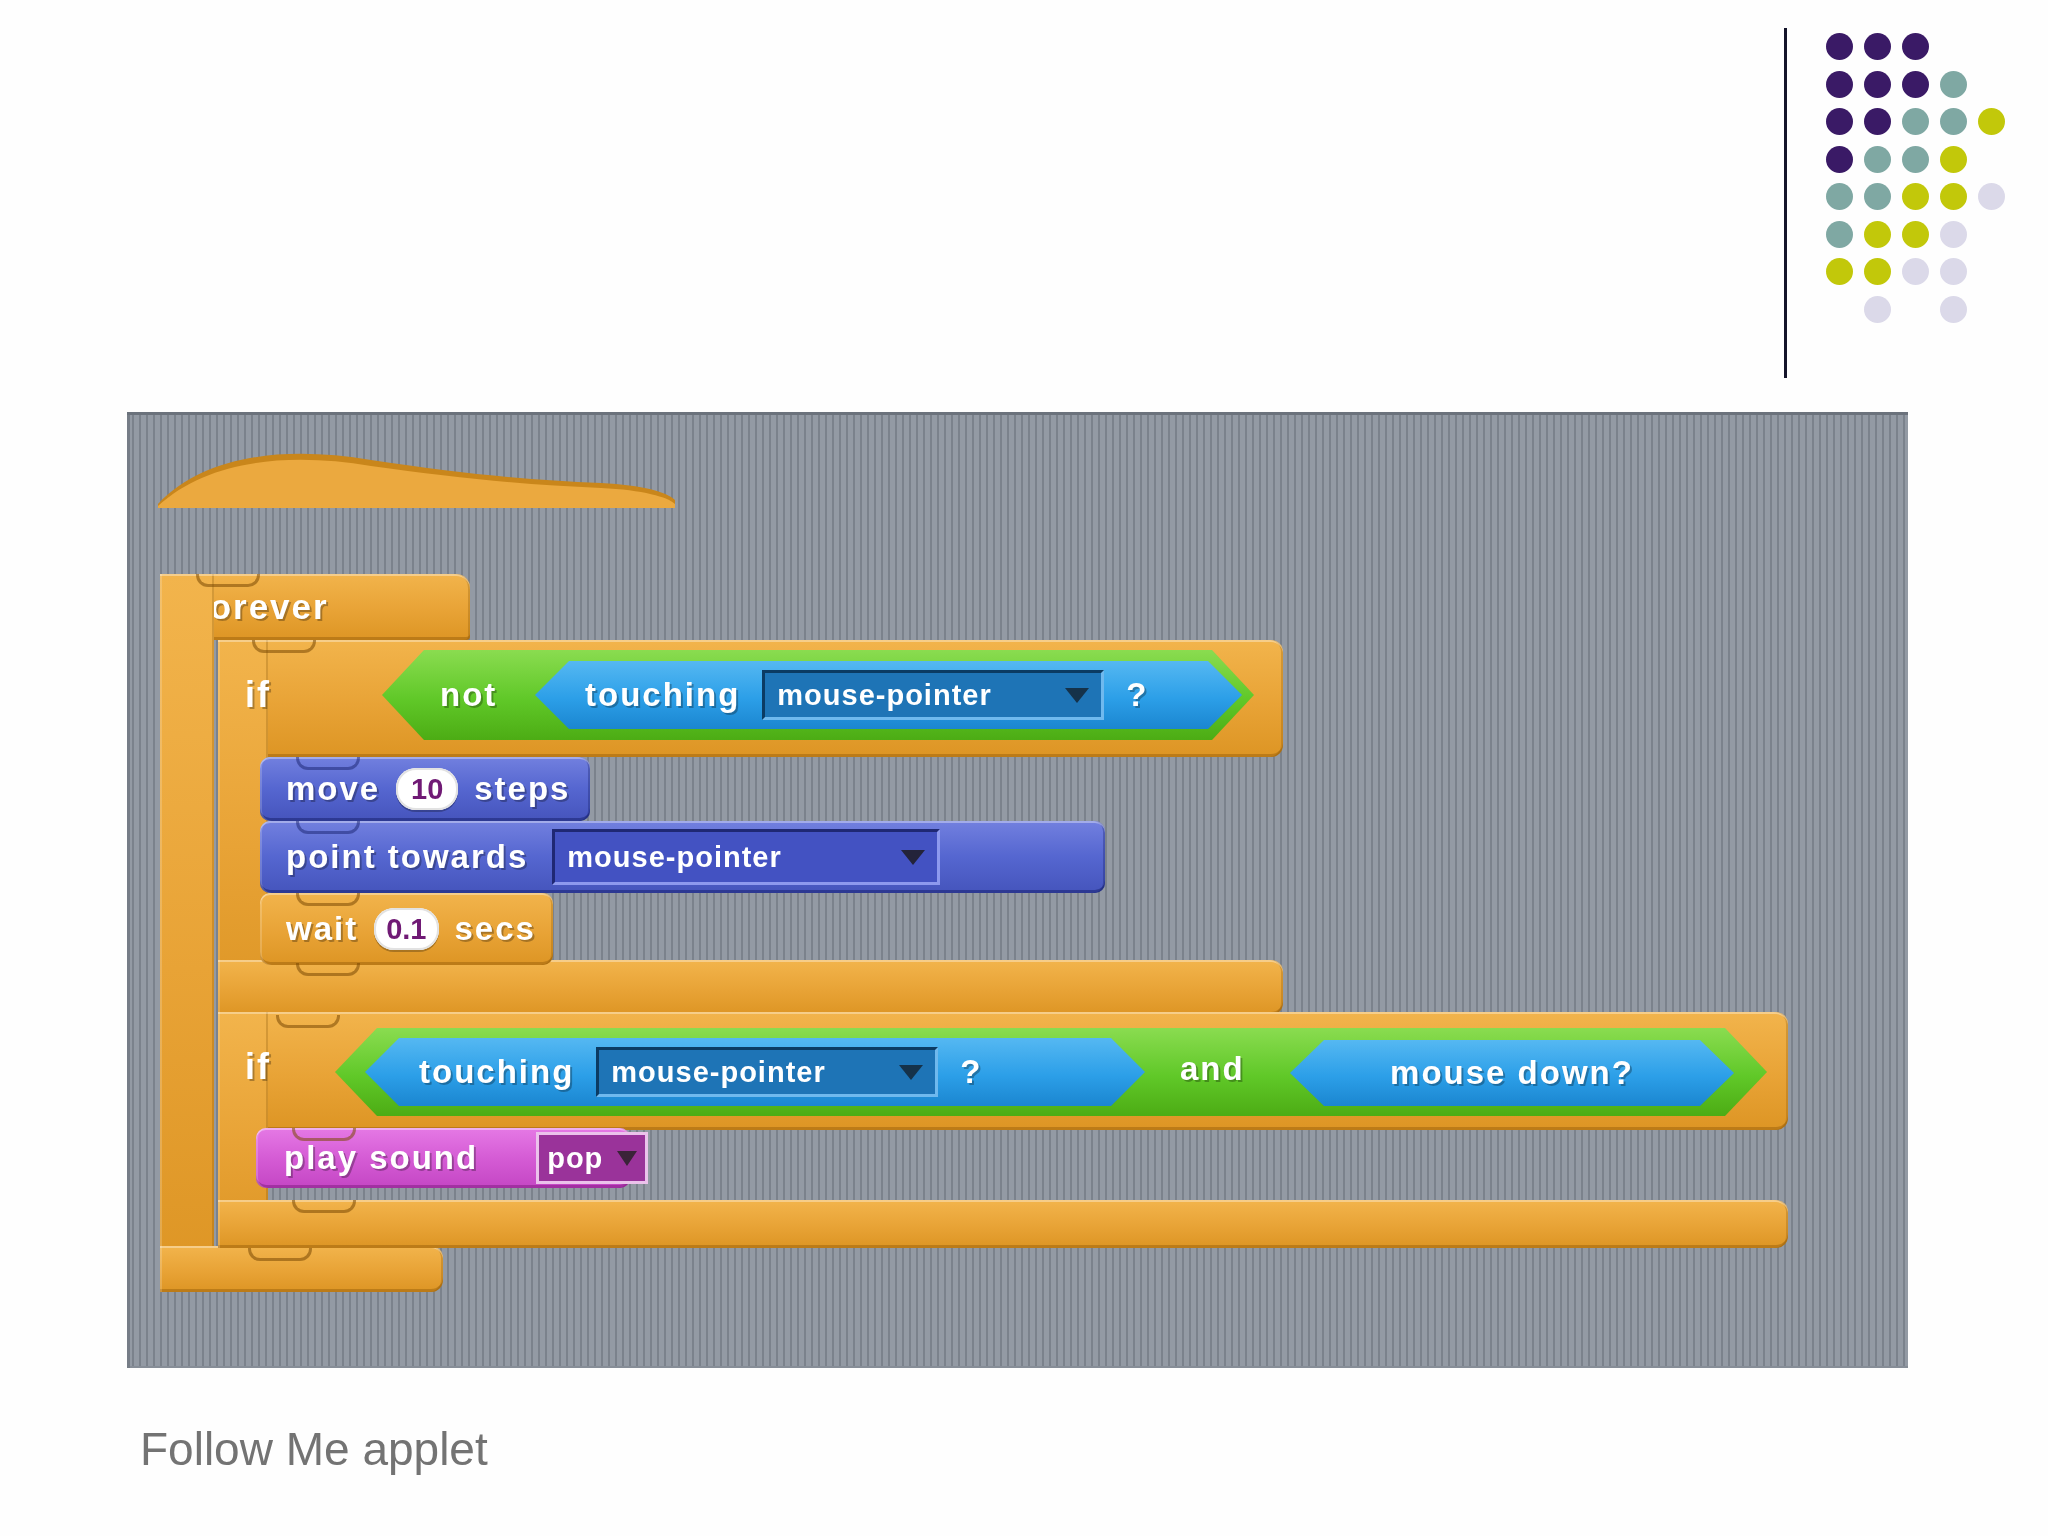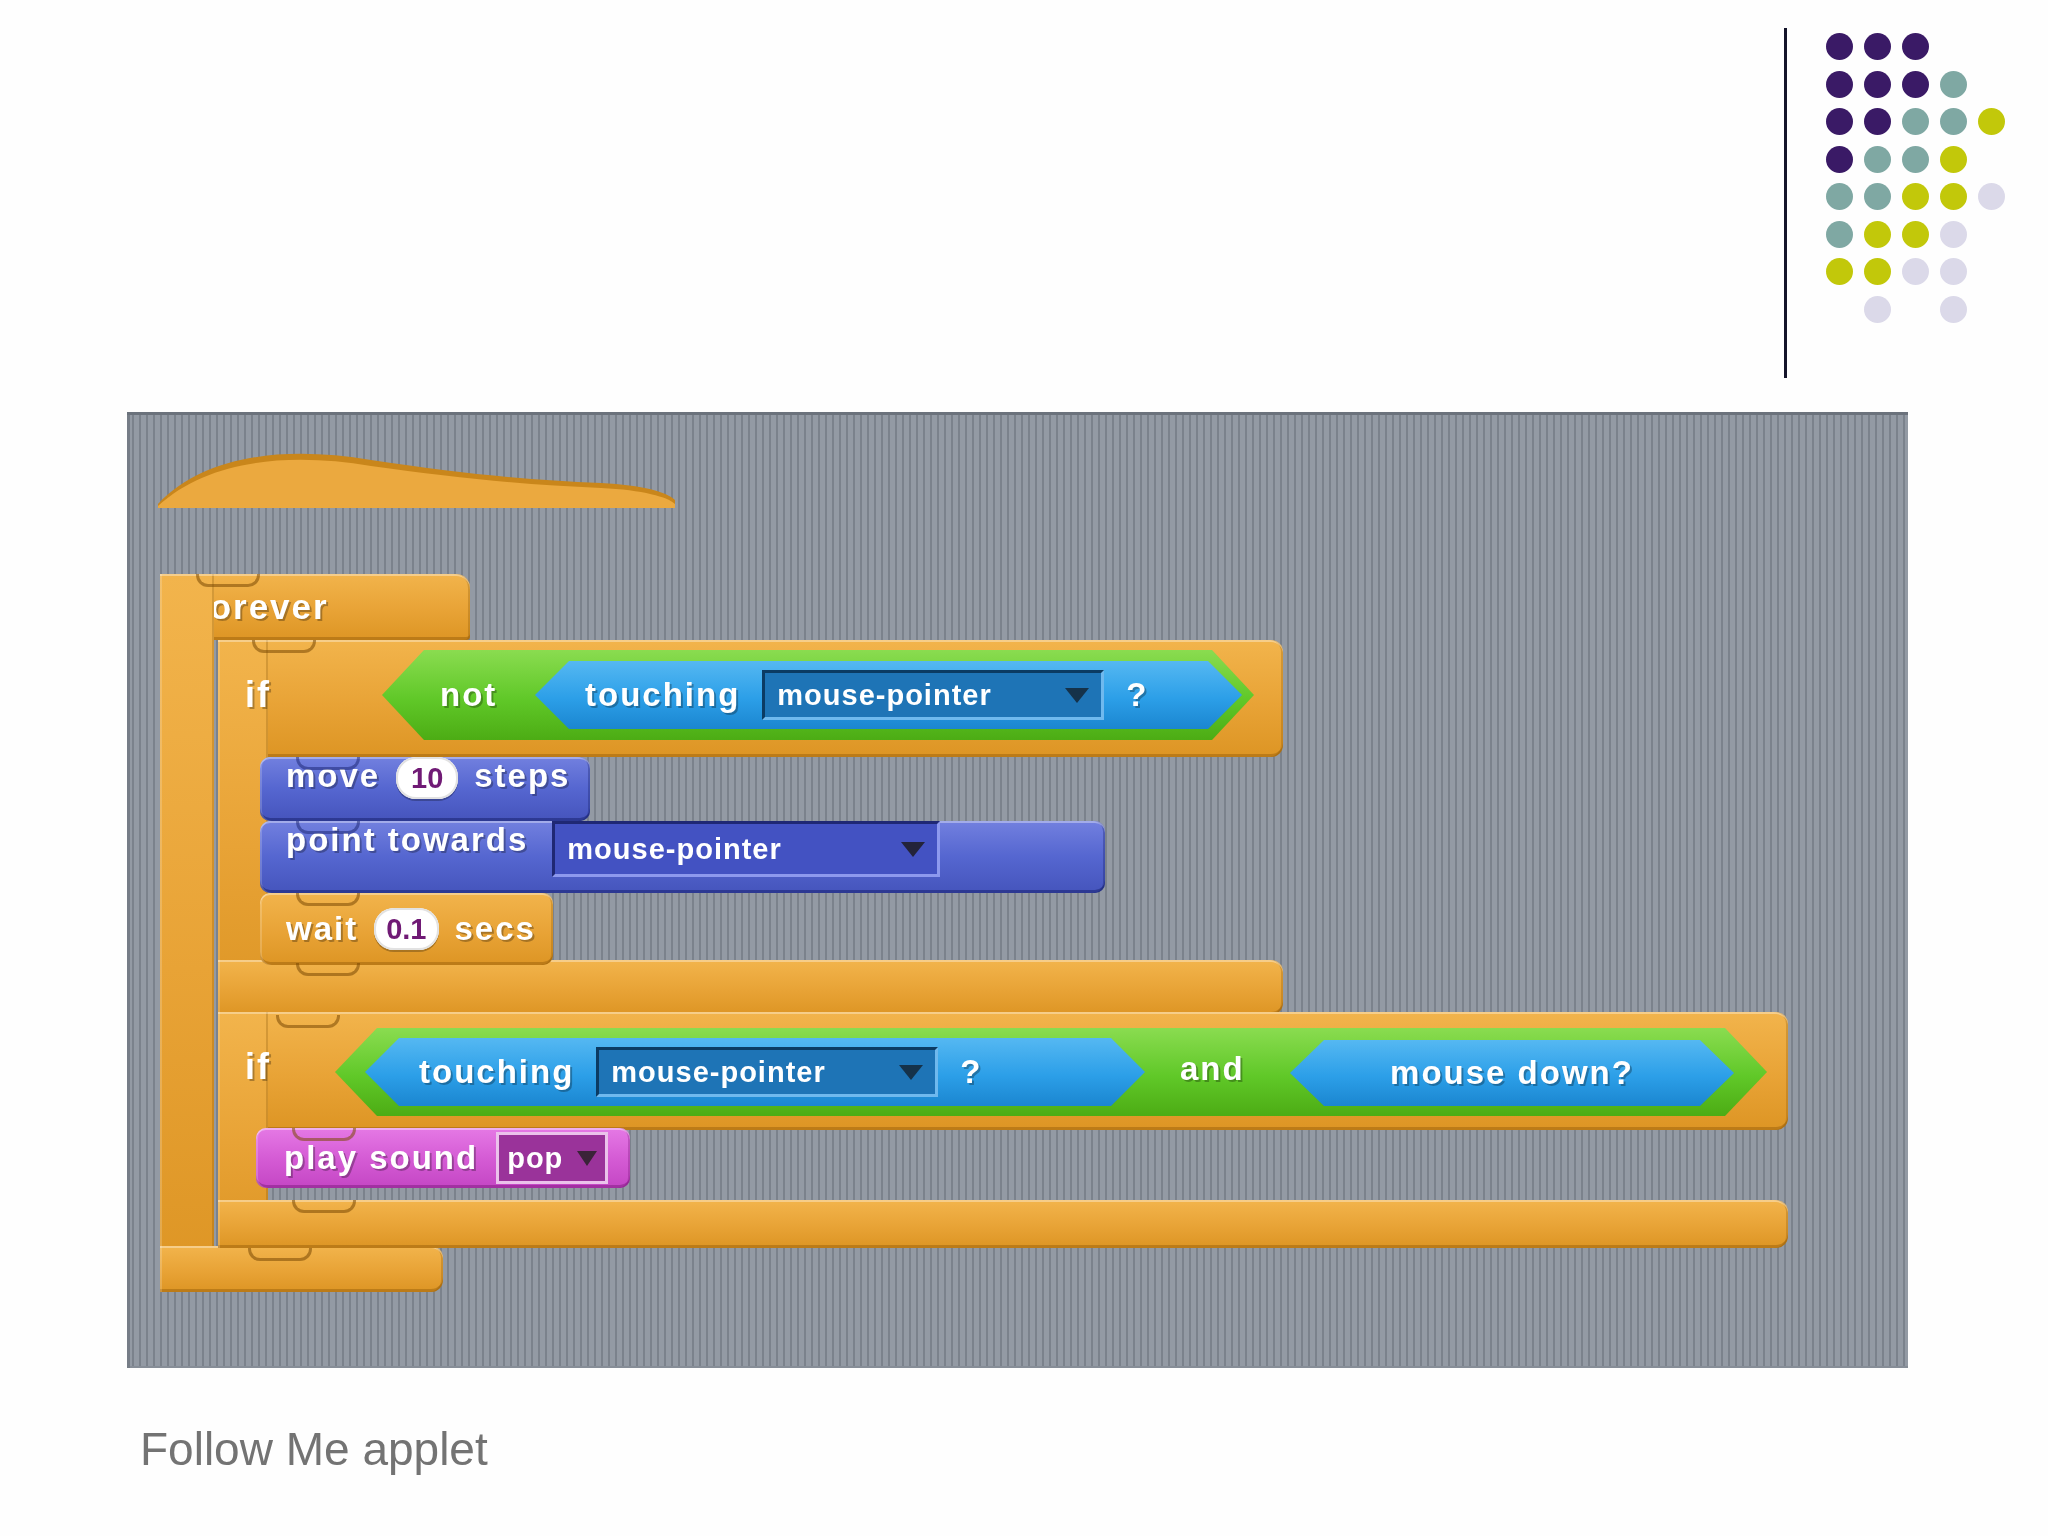--- a/index.html
+++ b/index.html
@@ -22,21 +22,21 @@
          text-shadow:2px 2px 0 rgba(0,0,0,0.28);white-space:nowrap;}
   
   .ob{background:linear-gradient(180deg,#F2B44C 0%,#E8A336 55%,#DD9524 100%);
       box-shadow:inset 0 2px 0 rgba(255,255,255,.35),inset 2px 0 0 rgba(255,255,255,.18),
                  inset 0 -3px 0 rgba(125,75,0,.35),inset -2px 0 0 rgba(125,75,0,.25);}
   .rarm{border-radius:0 12px 12px 0;}
   
   .mb{background:linear-gradient(180deg,#7280DF 0%,#5566D0 50%,#4554BC 100%);
       box-shadow:inset 0 2px 0 rgba(255,255,255,.35),inset 2px 0 0 rgba(255,255,255,.18),
                  inset 0 -3px 0 rgba(15,25,95,.45),inset -2px 0 0 rgba(15,25,95,.3);
-      border-radius:10px;display:flex;gap:16px;}
+      border-radius:10px;display:flex;align-items:center;gap:16px;}
   
   .sb{background:linear-gradient(180deg,#E579E5 0%,#D55CD5 50%,#C446C4 100%);
       box-shadow:inset 0 2px 0 rgba(255,255,255,.4),inset 2px 0 0 rgba(255,255,255,.2),
                  inset 0 -3px 0 rgba(120,20,120,.45),inset -2px 0 0 rgba(120,20,120,.3);
       border-radius:10px;display:flex;align-items:center;gap:18px;}
   
   .hex{position:absolute;display:flex;align-items:center;}
   .hexg{background:linear-gradient(180deg,#8ADC50 0%,#60C828 55%,#4CAC14 100%);
         clip-path:polygon(42px 0,calc(100% - 42px) 0,100% 50%,calc(100% - 42px) 100%,42px 100%,0 50%);
         filter:drop-shadow(0 3px 0 rgba(60,90,0,.35));}
@@ -166,21 +166,21 @@
       </div>
       <span class="btext q">?</span>
     </div>
     <span class="btext" style="position:absolute;left:1053px;top:638px;">and</span>
     <div class="hex hexb" style="left:1163px;top:628px;width:444px;height:66px;justify-content:center;">
       <span class="btext">mouse down?</span>
     </div>
 
     <div class="blk sb" style="left:129px;top:716px;width:374px;height:60px;padding-left:28px;">
       <span class="btext">play sound</span>
-      <div class="dd dd-sound" style="height:52px;width:112px;padding:0 8px;">
+      <div class="dd dd-sound" style="height:52px;width:112px;padding:0 8px;margin-left:40px;">
         <span>pop</span>
         <span class="tri" style="border-top-color:#3A2338;border-left-width:10px;border-right-width:10px;"></span>
       </div>
     </div>
 
     <div class="seam" style="left:69px;top:162px;"></div>
     <div class="seam" style="left:125px;top:228px;"></div>
     <div class="seam" style="left:169px;top:345px;border-color:rgba(25,35,110,.5);"></div>
     <div class="seam" style="left:169px;top:409px;border-color:rgba(25,35,110,.5);"></div>
     <div class="seam" style="left:169px;top:481px;"></div>

